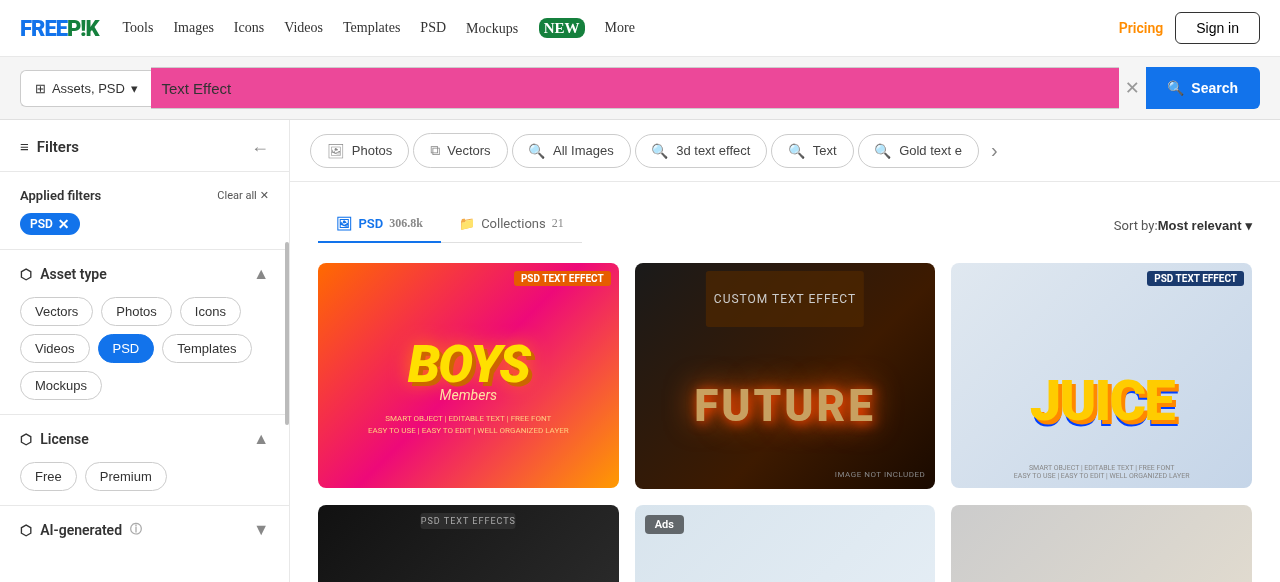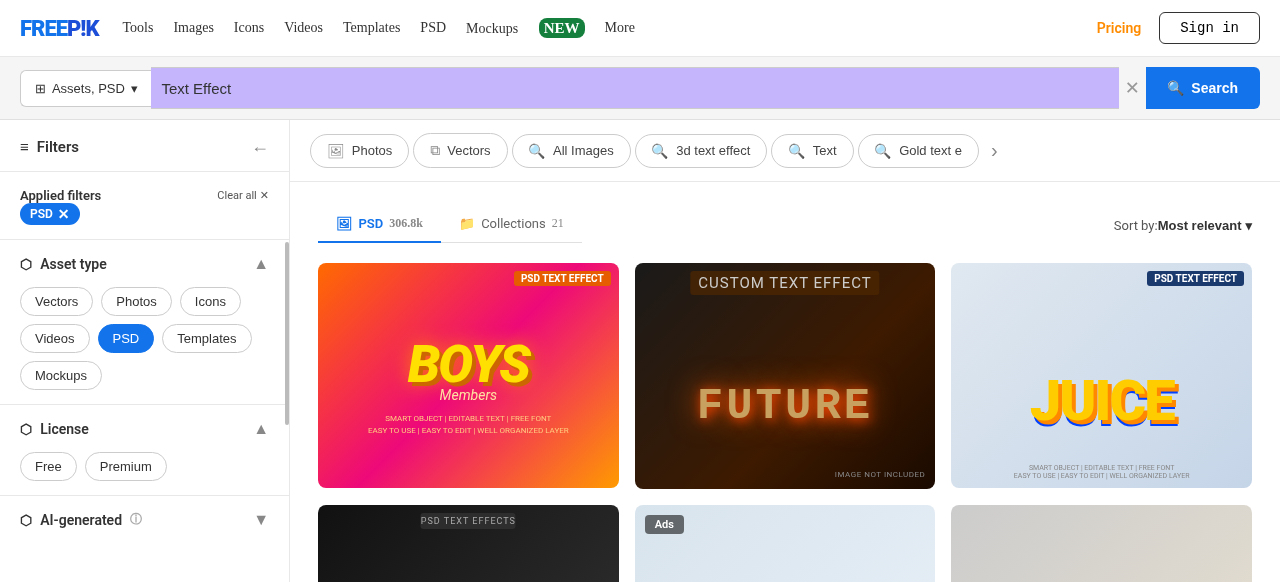--- a/index.html
+++ b/index.html
@@ -2,48 +2,48 @@
 <html><head>
   <meta charset="utf-8">
   <style>
     * { box-sizing: border-box; margin: 0; padding: 0; }
     body { font-family: -apple-system, BlinkMacSystemFont, 'Segoe UI', Roboto, sans-serif; background: #fff; color: #333; font-size: 14px; overflow-x: hidden; }
 
     
     .header { display: flex; align-items: center; padding: 0 20px; height: 57px; border-bottom: 1px solid #e8e8e8; gap: 24px; }
     .logo { font-size: 22px; font-weight: 900; color: #1273eb; letter-spacing: -1px; }
     .logo span { color: #1273eb; }
-    .logo .pk { color: #1d4ed8; }
+    .logo .pk { color: #15803d; }
     .nav-links { display: flex; gap: 20px; align-items: flex-start; font-family: Liberation Serif, serif; }
     .nav-link { text-decoration: none; color: #333; font-size: 14px; font-weight: 400; cursor: pointer; }
     .nav-badge { background: #15803d; color: #fff; font-size: 15px; padding: 2px 5px; border-radius: 8px; margin-left: 17px; font-weight: 600; }
-    .header-right { margin-left: auto; display: flex; align-items: center; gap: 18px; }
+    .header-right { margin-left: auto; display: flex; align-items: center; gap: 12px; }
     .pricing-link { color: #ff8c00; font-weight: 600; text-decoration: none; font-size: 14px; cursor: pointer; }
-    .signin-btn { border: 1px solid #333; background: #fff; padding: 7px 20px; border-radius: 6px; cursor: pointer; font-size: 14px; font-weight: 500; font-family: Liberation Mono, monospace; }
+    .signin-btn { border: 1px solid #333; background: #fff; padding: 7px 20px; border-radius: 6px; cursor: pointer; font-size: 14px; font-weight: 500; }
 
     
     .search-bar { display: flex; align-items: center; padding: 10px 20px; background: #f5f5f5; border-bottom: 1px solid #e0e0e0; gap: 0; }
     .search-type-btn { display: flex; align-items: center; gap: 6px; background: #fff; border: 1px solid #ccc; border-right: none; padding: 10px 14px; border-radius: 6px 0 0 6px; cursor: pointer; font-size: 13px; color: #333; white-space: nowrap; }
-    .search-input-wrap { flex: 1; display: flex; align-items: center; background: #c4b5fd; border: 1px solid #ccc; border-left: none; border-right: none; padding: 0 10px; height: 42px; }
+    .search-input-wrap { flex: 1; display: flex; align-items: center; background: #ec4899; border: 1px solid #ccc; border-left: none; border-right: none; padding: 0 10px; height: 42px; }
     .search-input { border: none; outline: none; width: 100%; font-size: 15px; color: #333; background: transparent; }
     .clear-btn { background: none; border: none; cursor: pointer; color: #999; font-size: 18px; padding: 0 6px; }
     .search-btn { background: #1273eb; color: #fff; border: none; padding: 10px 22px; border-radius: 0 6px 6px 0; cursor: pointer; font-size: 14px; font-weight: 600; display: flex; align-items: center; gap: 6px; height: 42px; }
 
     
     .main { display: flex; min-height: calc(100vh - 57px - 62px); }
 
     
     .sidebar { width: 290px; min-width: 290px; border-right: 1px solid #e8e8e8; padding: 16px 0; position: relative; }
     .sidebar-header { display: flex; align-items: center; justify-content: space-between; padding: 0 20px 14px; border-bottom: 1px solid #e8e8e8; margin-bottom: 16px; }
     .filters-title { font-size: 15px; font-weight: 600; display: flex; align-items: center; gap: 8px; }
     .collapse-btn { background: none; border: none; cursor: pointer; color: #888; font-size: 18px; }
     .sidebar-scrollbar { position: absolute; right: 0; top: 20%; width: 4px; height: 30%; background: #bbb; border-radius: 2px; }
 
     .applied-filters { padding: 0 20px 14px; }
-    .applied-filters-row { display: flex; align-items: center; justify-content: space-between; }
+    .applied-filters-row { display: flex; align-items: center; justify-content: space-between; margin-bottom: 10px; }
     .applied-filters-label { font-size: 13px; font-weight: 600; }
     .clear-all { font-size: 11px; color: #555; cursor: pointer; display: flex; align-items: center; gap: 3px; }
     .filter-chip { display: inline-flex; align-items: center; gap: 5px; background: #1273eb; color: #fff; padding: 4px 10px; border-radius: 16px; font-size: 12px; font-weight: 600; }
     .filter-chip-x { cursor: pointer; font-size: 14px; line-height: 1; }
 
     .section { padding: 14px 20px; border-top: 1px solid #e8e8e8; }
     .section-header { display: flex; align-items: center; justify-content: space-between; margin-bottom: 14px; cursor: pointer; }
     .section-title { font-size: 14px; font-weight: 600; display: flex; align-items: center; gap: 8px; }
     .section-chevron { color: #888; font-size: 16px; }
 
@@ -262,23 +262,23 @@
           <div class="card-inner">
             <div style="position:absolute;top:8px;right:8px;background:#e65c00;color:#fff;font-size:10px;padding:2px 7px;border-radius:3px;font-weight:700;">PSD TEXT EFFECT</div>
             <div style="font-size:52px;font-weight:900;color:#ffe000;text-shadow:4px 4px 0 #cc6600,0 0 20px #ff8800;font-style:italic;letter-spacing:-2px;margin-top:20px;">BOYS</div>
             <div style="font-size:14px;color:#ffe0a0;font-style:italic;margin-top:-8px;">Members</div>
             <div style="font-size:8px;color:#ffcc80;margin-top:10px;line-height:1.5;">SMART OBJECT | EDITABLE TEXT | FREE FONT<br>EASY TO USE | EASY TO EDIT | WELL ORGANIZED LAYER</div>
           </div>
         </div>
 
         <div class="image-card card-future">
           <div style="position:absolute;top:8px;left:50%;transform:translateX(-50%);white-space:nowrap;">
-            <div style="background:rgba(80,40,0,0.7);color:#ccc;font-size:15px;padding:3px 8px;border-radius:3px;text-transform:uppercase;letter-spacing:1px;">CUSTOM TEXT EFFECT</div>
-          </div>
-          <div style="text-align:center;margin-top:60px;font-family:Liberation Mono, monospace;">
+            <div style="background:rgba(80,40,0,0.7);color:#ccc;font-size:12px;padding:21px 8px;border-radius:3px;text-transform:uppercase;letter-spacing:1px;">CUSTOM TEXT EFFECT</div>
+          </div>
+          <div style="text-align:center;margin-top:60px;">
             <div style="font-size:44px;font-weight:900;color:#c8a060;text-shadow:2px 2px 12px #ff4400,0 0 30px #ff6600;letter-spacing:3px;">FUTURE</div>
           </div>
           <div style="position:absolute;bottom:10px;right:10px;font-size:8px;color:#888;text-transform:uppercase;letter-spacing:0.5px;">IMAGE NOT INCLUDED</div>
         </div>
 
         <div class="image-card card-juice">
           <div style="position:absolute;top:8px;right:8px;background:#1a3a6e;color:#fff;font-size:10px;padding:2px 7px;border-radius:3px;font-weight:700;">PSD TEXT EFFECT</div>
           <div style="text-align:center;margin-top:50px;">
             <div style="font-size:56px;font-weight:900;color:#ffcc00;text-shadow:4px 4px 0 #ff8800,3px 6px 0 #0040ff;letter-spacing:-2px;">JUICE</div>
           </div>

